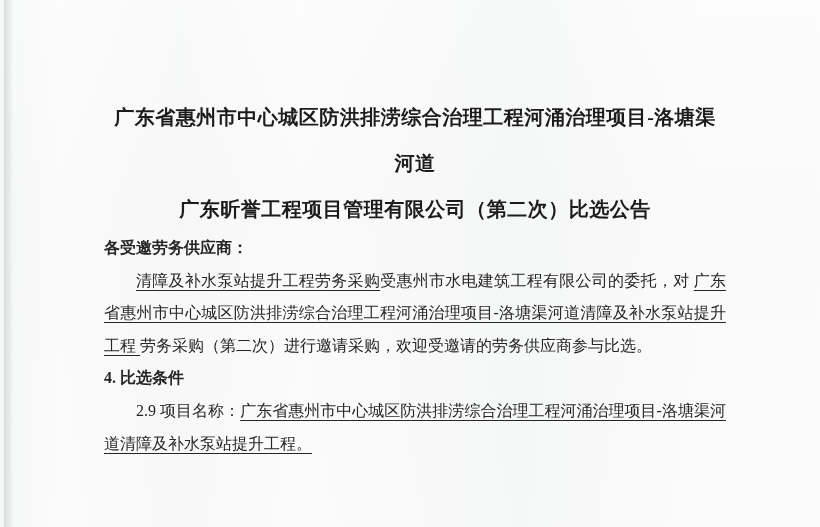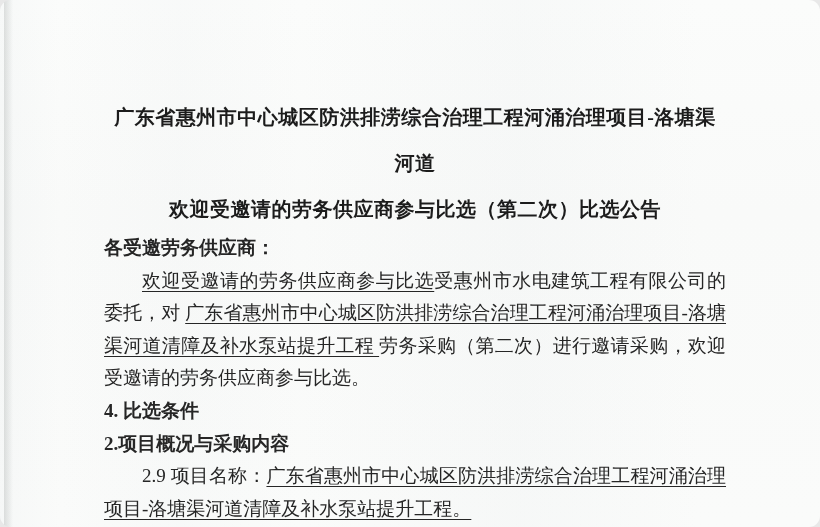--- a/index.html
+++ b/index.html
@@ -10,21 +10,20 @@
     position: relative;
     width: 820px;
     height: 527px;
     margin: 0;
     overflow: hidden;
     background:
       linear-gradient(90deg, rgba(210,218,222,0.10) 0px, rgba(255,255,255,0) 60px, rgba(214,220,224,0.08) 180px, rgba(255,255,255,0) 300px, rgba(208,216,220,0.09) 520px, rgba(255,255,255,0) 700px),
       linear-gradient(180deg, #fbfcfb 0%, #f9faf9 40%, #fafbfa 100%);
     font-family: "Liberation Serif", "DejaVu Serif", serif;
     color: #242424;
-    border-radius: 11px;
   }
 
   
   .scan-edge {
     position: absolute;
     left: 0; top: 0;
     width: 4px; height: 100%;
     background: linear-gradient(180deg,
       #878c8a 0%, #6a6f6d 8%, #8f९493 14%, #606563 20%, #7e8381 28%,
       #5e6361 36%, #767b79 44%, #626765 52%, #82878५ 60%, #666b69 68%,
@@ -50,21 +49,21 @@
     font-weight: bold;
     line-height: 46px;
     text-align: center;
     color: #1c1c1c;
     letter-spacing: 0.5px;
   }
   .title-block { margin-top: 94px; }
 
   p.ln {
     margin: 0;
-    font-size: 19px;
+    font-size: 16px;
     line-height: 32.6px;
     text-align: justify;
     color: #262626;
   }
   .bold { font-weight: bold; color: #1e1e1e; }
   .h    { font-weight: bold; font-size: 18px; color: #1c1c1c; }
   .ind  { text-indent: 2em; }
   .sal  { margin-top: 22px; }
 
   .u {
@@ -78,28 +77,27 @@
 
 <div class="page">
 
   <div class="scan-edge"></div>
   <div class="scan-edge-soft"></div>
 
   <div class="doc">
 
     <div class="title-block">
       <div class="title-line">广东省惠州市中心城区防洪排涝综合治理工程河涌治理项目-洛塘渠河道</div>
-      <div class="title-line">欢迎受邀请的劳务供应商参与比选（第二次）比选公告</div>
+      <div class="title-line">广东昕誉工程项目管理有限公司（第二次）比选公告</div>
     </div>
 
     <p class="ln bold sal">各受邀劳务供应商：</p>
 
-    <p class="ln ind"><span class="u">欢迎受邀请的劳务供应商参与比选</span><span>受惠州市水电建筑工程有限公司的委托，对 </span><span class="u">广东省惠州市中心城区防洪排涝综合治理工程河涌治理项目-洛塘渠河道清障及补水泵站提升工程 </span><span>劳务采购（第二次）进行邀请采购，欢迎受邀请的劳务供应商参与比选。</span></p>
+    <p class="ln ind"><span class="u">清障及补水泵站提升工程劳务采购</span><span>受惠州市水电建筑工程有限公司的委托，对 </span><span class="u">广东省惠州市中心城区防洪排涝综合治理工程河涌治理项目-洛塘渠河道清障及补水泵站提升工程 </span><span>劳务采购（第二次）进行邀请采购，欢迎受邀请的劳务供应商参与比选。</span></p>
 
     <p class="ln h">4. 比选条件</p>
 
 
-    <p class="ln h">2.项目概况与采购内容</p>
 
     <p class="ln ind"><span>2.9 项目名称：</span><span class="u">广东省惠州市中心城区防洪排涝综合治理工程河涌治理项目-洛塘渠河道清障及补水泵站提升工程。</span></p>
 
   </div>
 </div>
 
 </body></html>

